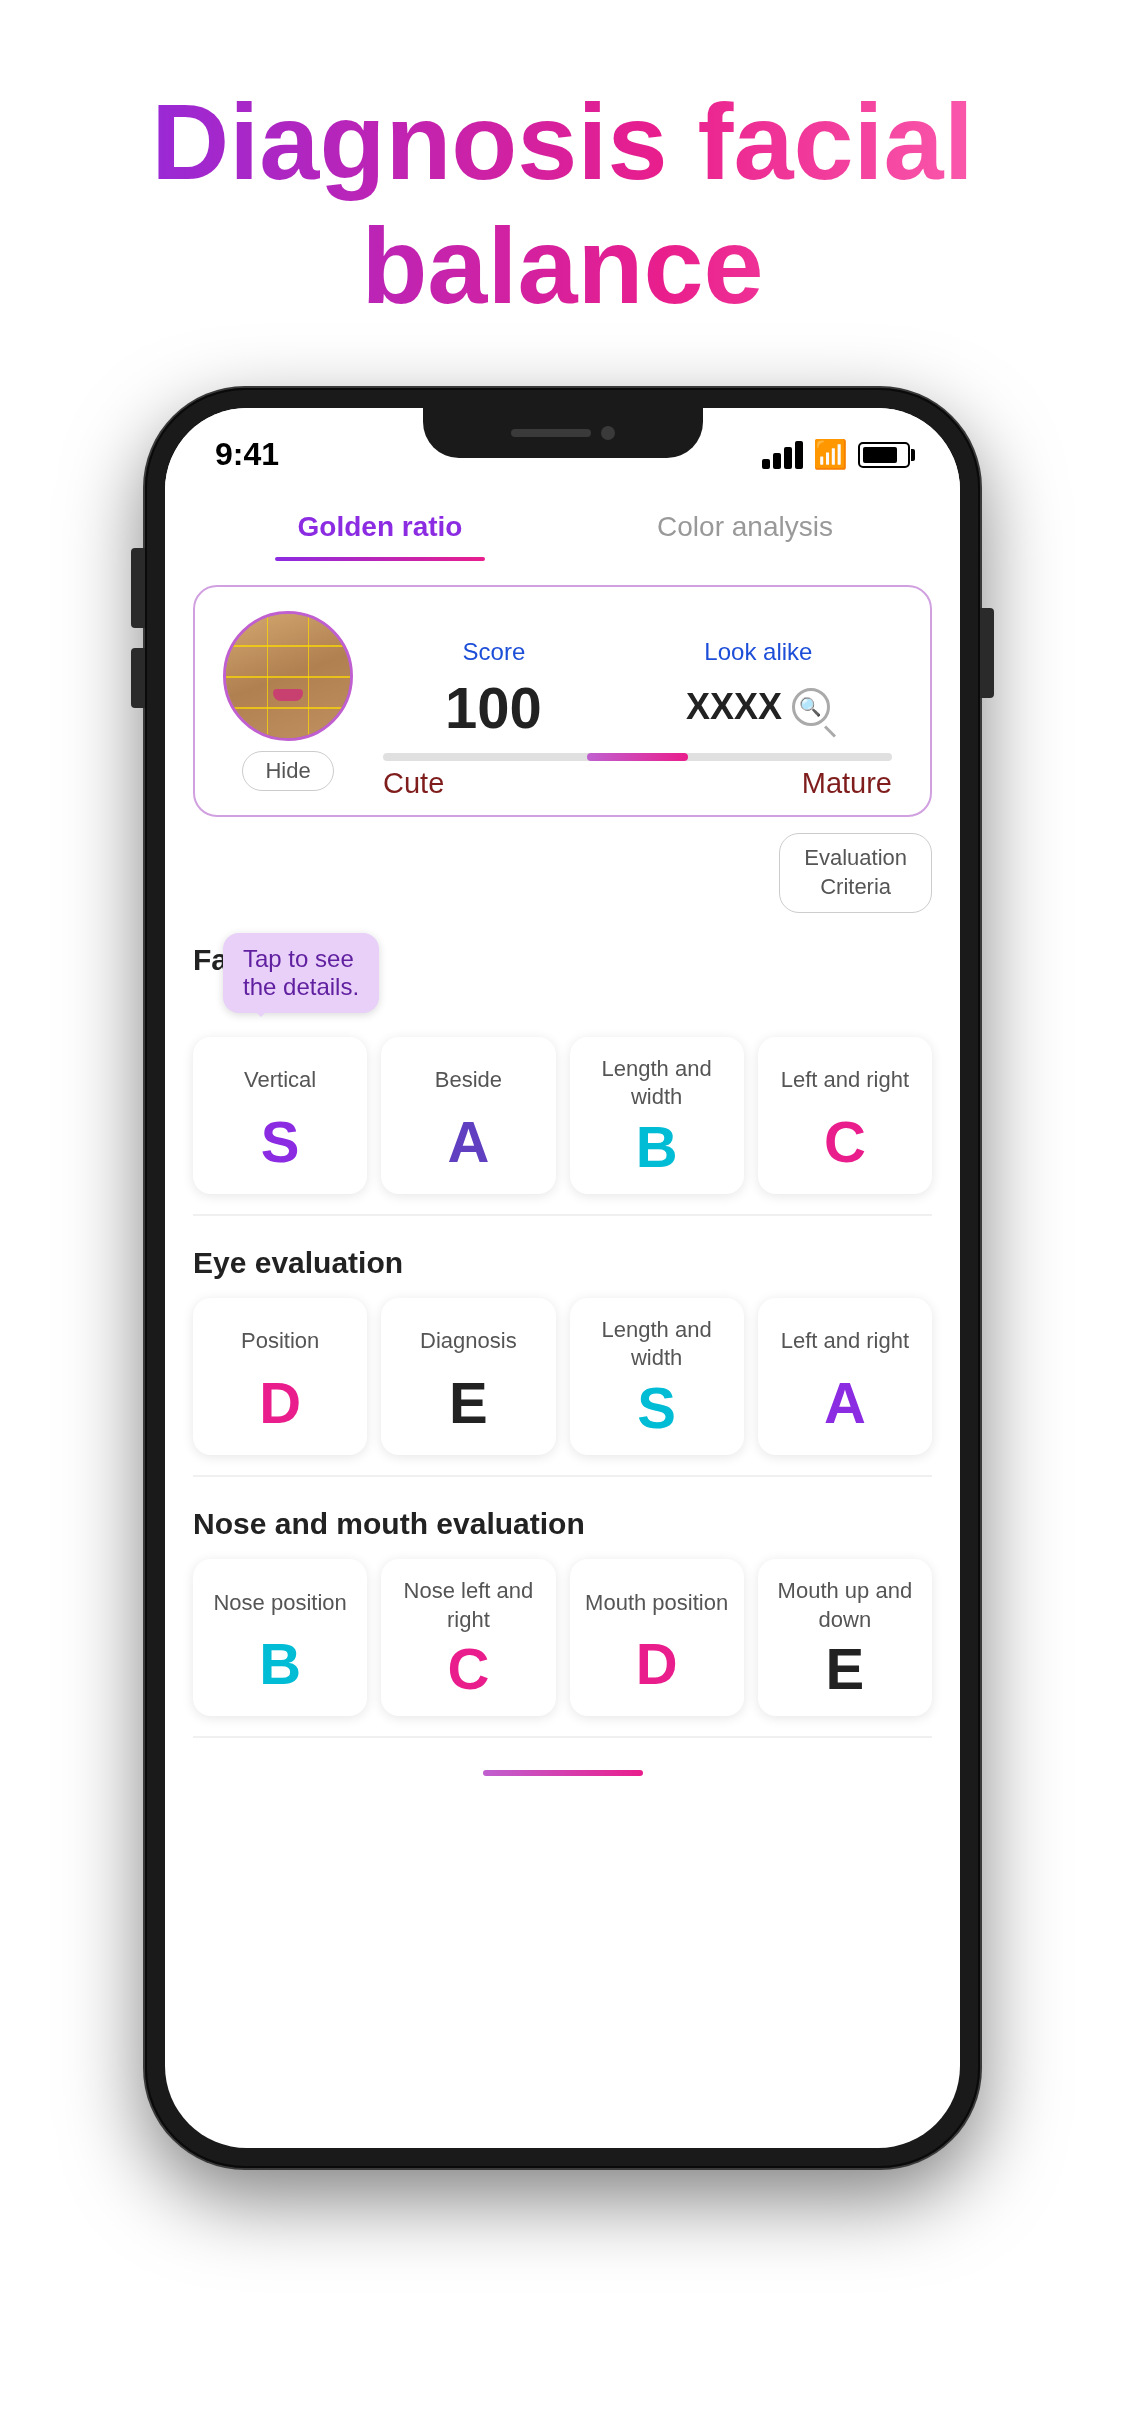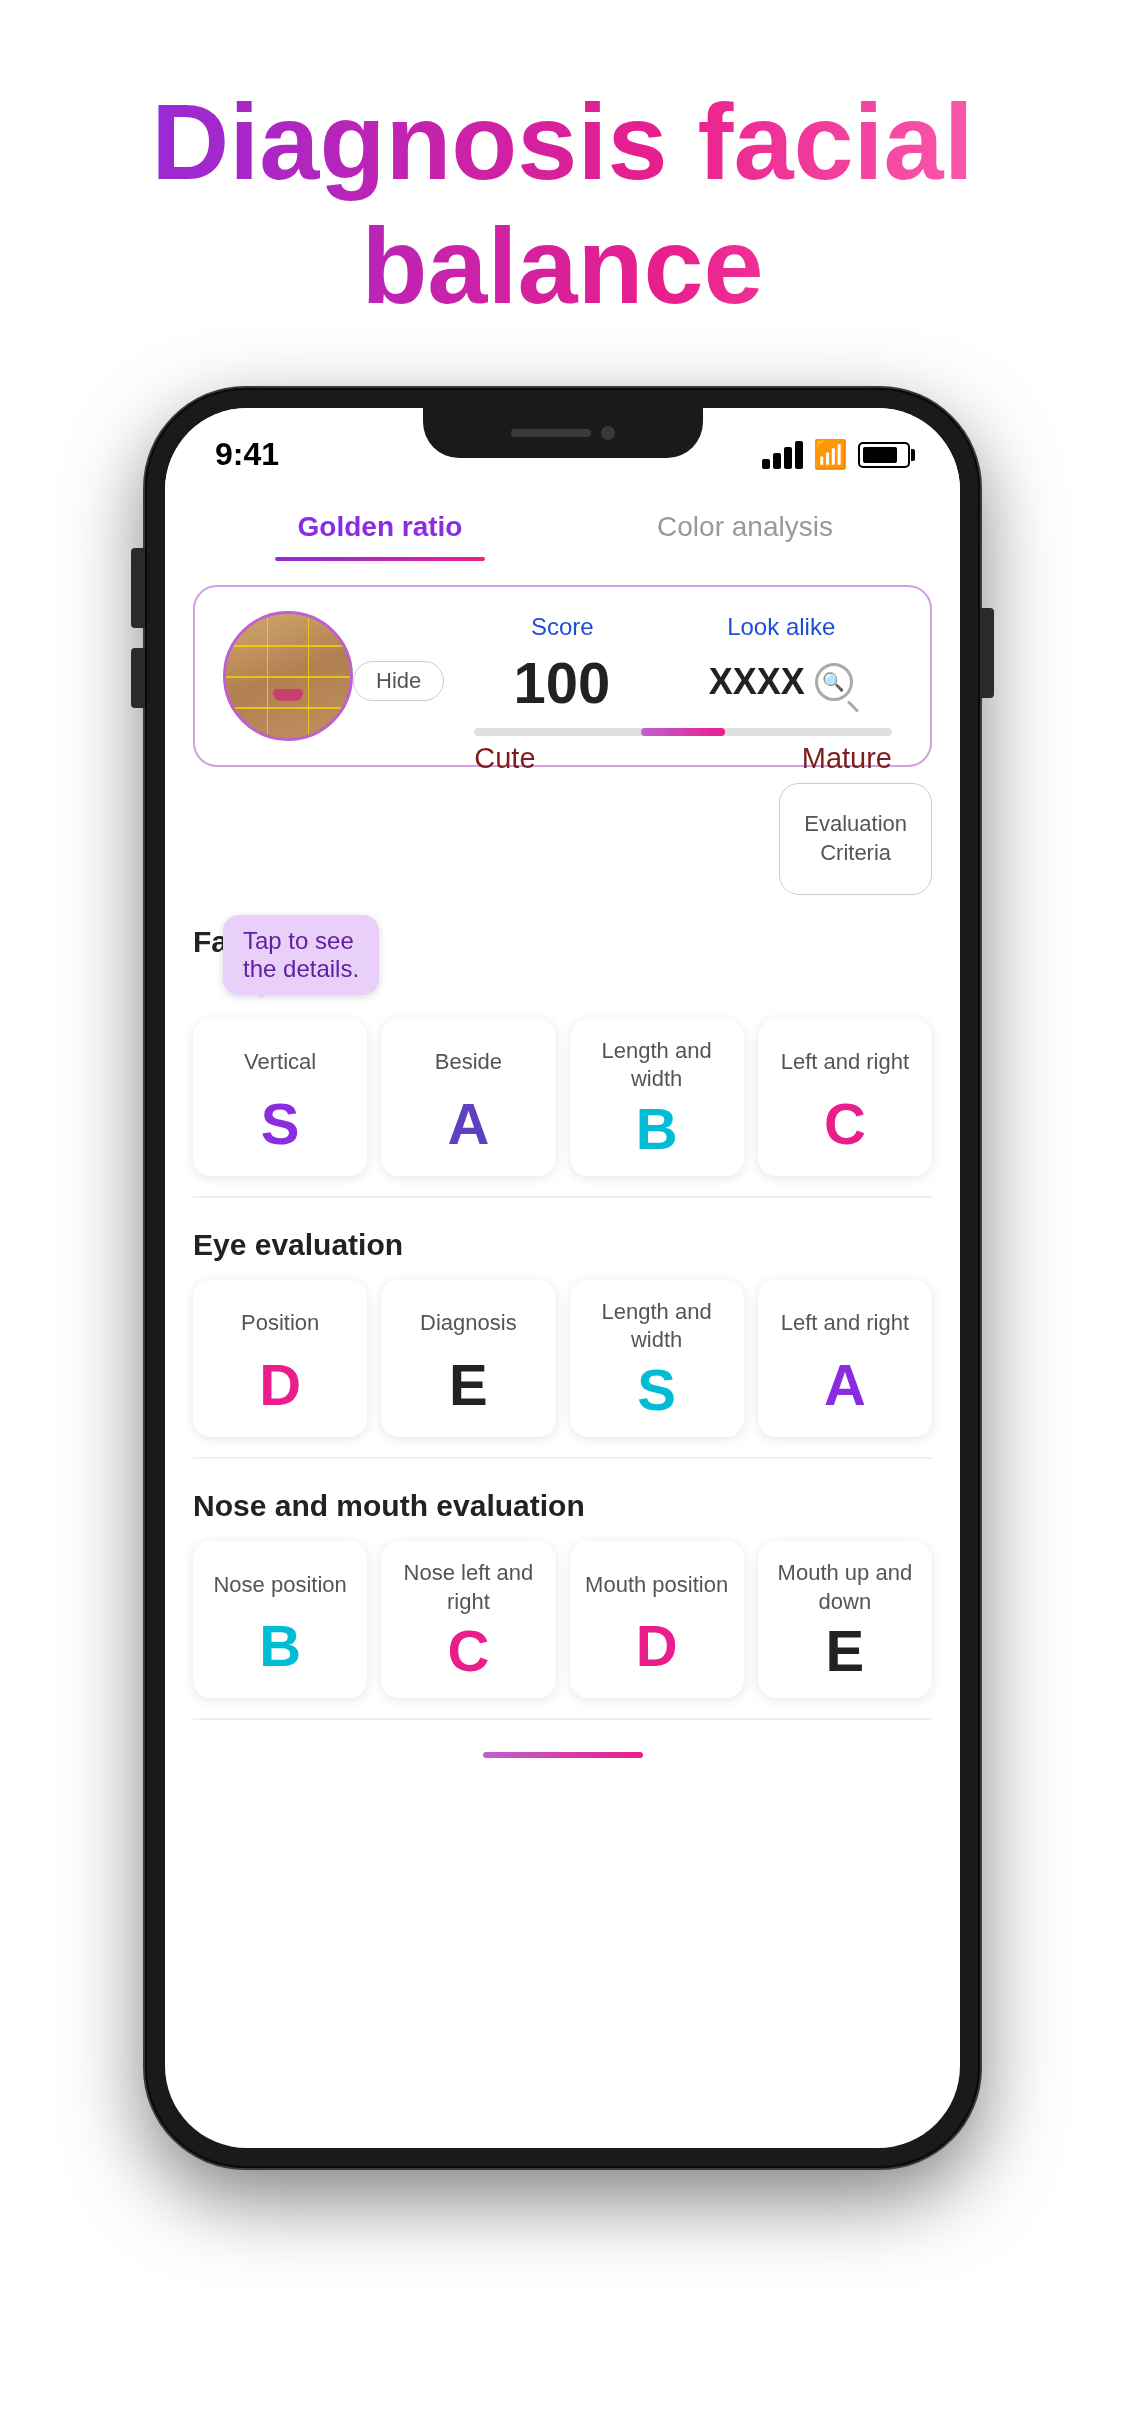--- a/index.html
+++ b/index.html
@@ -315,21 +315,21 @@
 
     
     .criteria-btn-wrapper {
       display: flex;
       justify-content: flex-end;
       padding: 0 28px 10px;
     }
     .criteria-btn {
       border: 1.5px solid #ccc;
       border-radius: 20px;
-      padding: 26px 24px;
+      padding: 10px 24px;
       font-size: 22px;
       color: #555;
       background: #fff;
       cursor: pointer;
       text-align: center;
       line-height: 1.3;
     }
 
     
     .section {
@@ -484,21 +484,21 @@
     <div class="tabs">
       <div class="tab active">
         <span>Golden ratio</span>
       </div>
       <div class="tab">
         <span>Color analysis</span>
       </div>
     </div>
 
     <div class="score-card">
-      <div style="display:flex;align-items:center;">
+      <div style="display:flex;flex-direction:column;align-items:center;">
         <div class="avatar-circle">
           <div class="avatar-face">
 
             <div class="grid-line-h" style="top:25%;"></div>
             <div class="grid-line-h" style="top:50%;"></div>
             <div class="grid-line-h" style="top:75%;"></div>
             <div class="grid-line-v" style="left:33%;"></div>
             <div class="grid-line-v" style="left:66%;"></div>
 
             <div style="position:absolute;bottom:30%;left:50%;transform:translateX(-50%);width:30px;height:12px;background:#c84070;border-radius:6px 6px 12px 12px;"></div>

